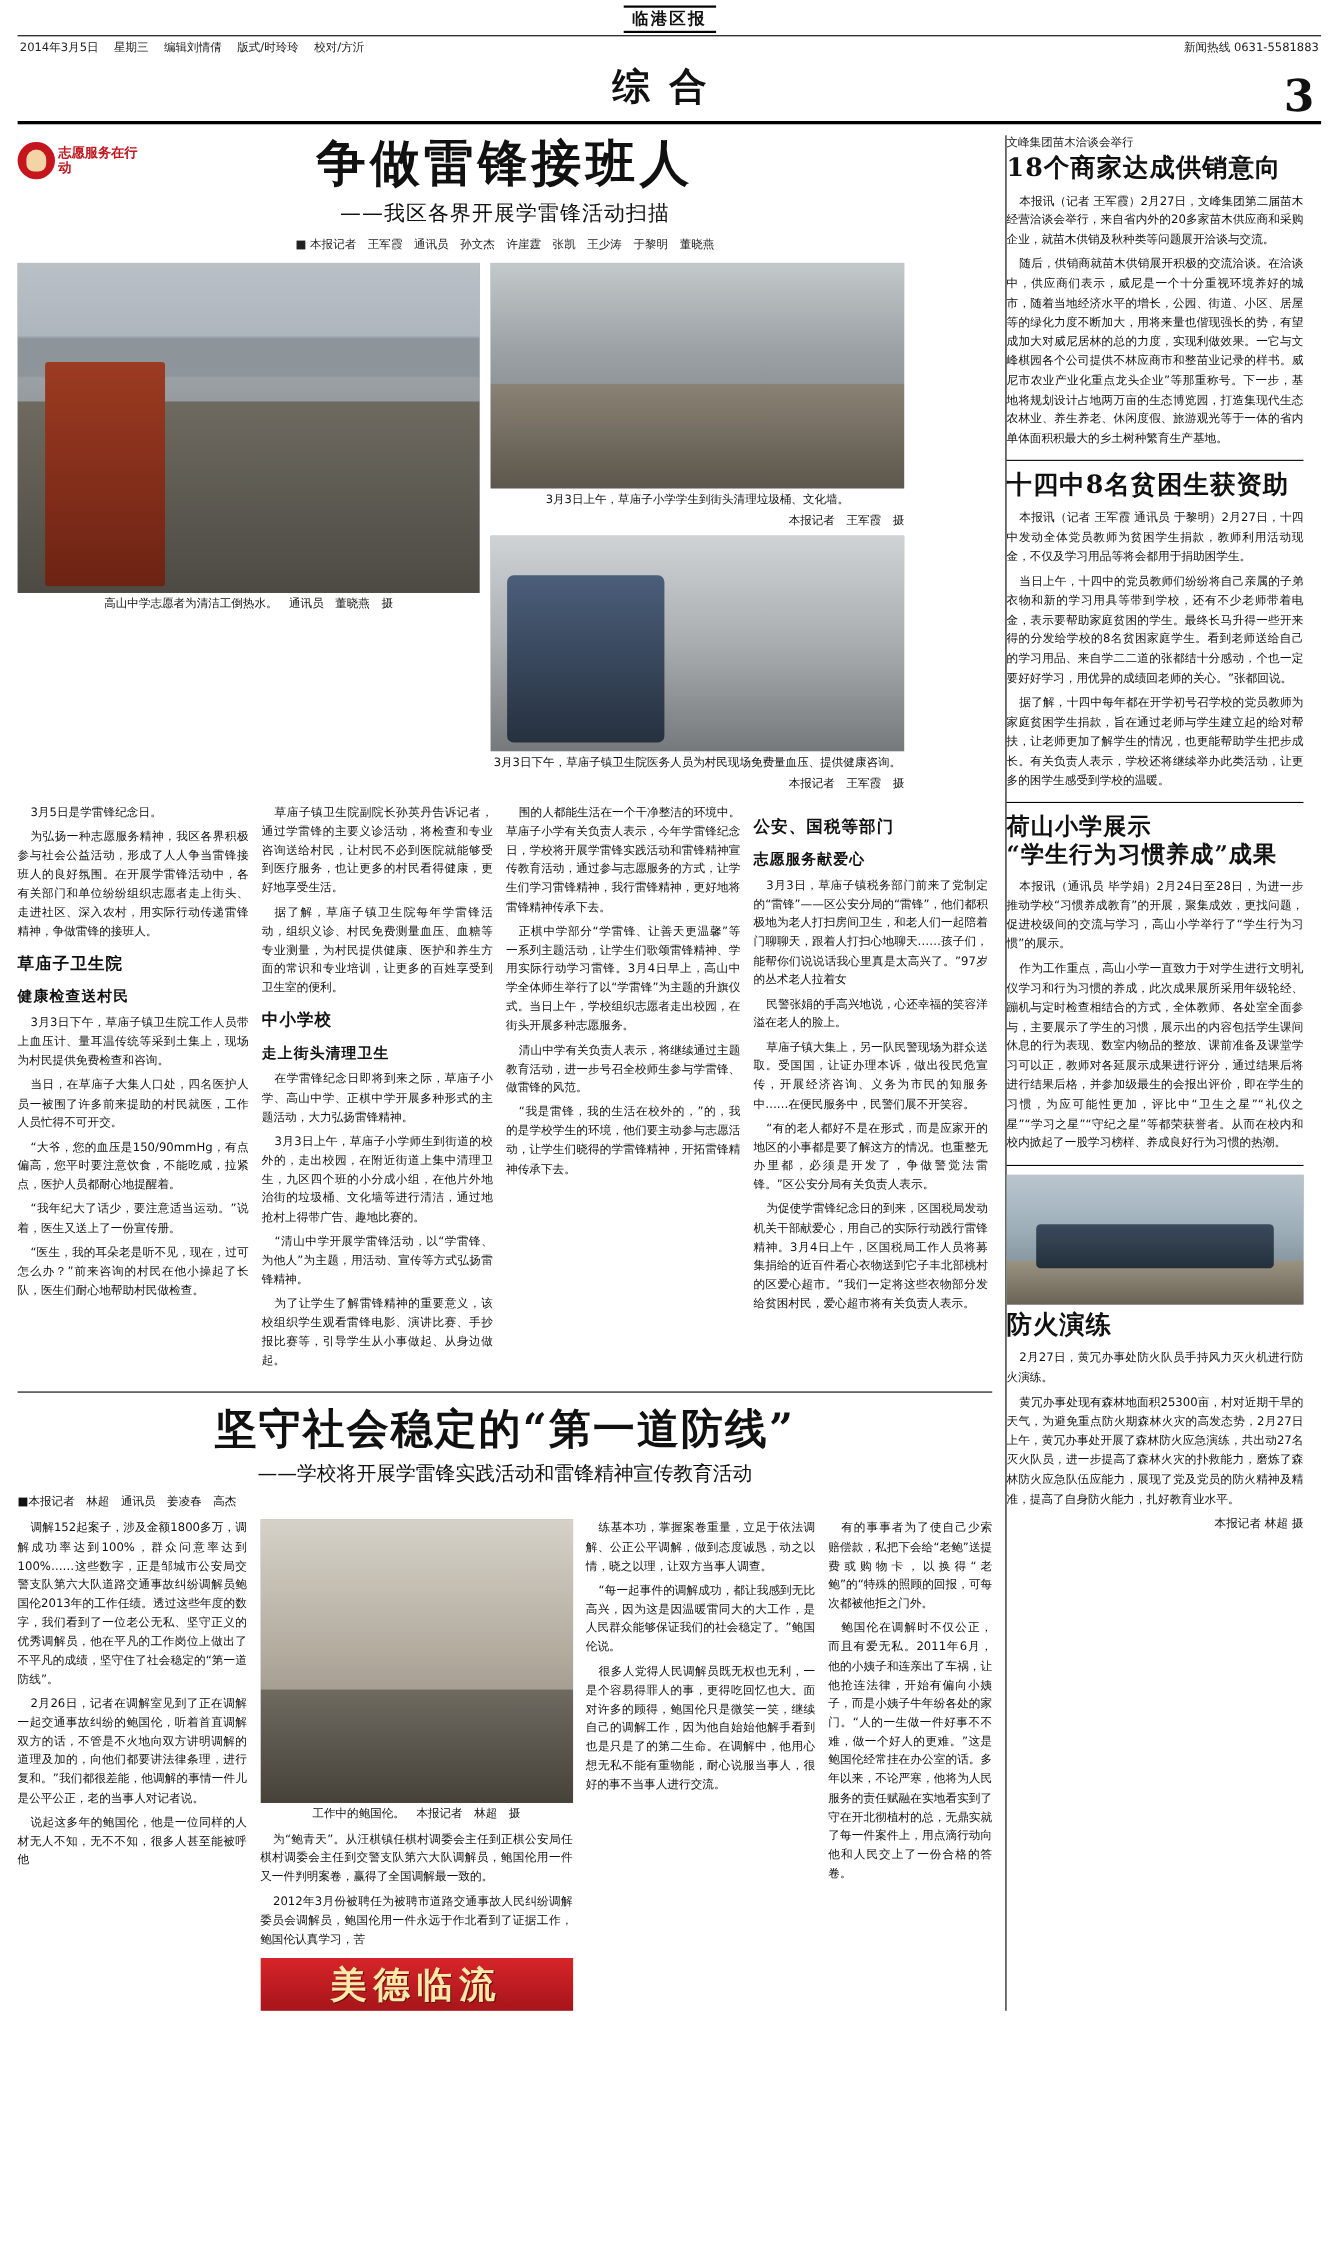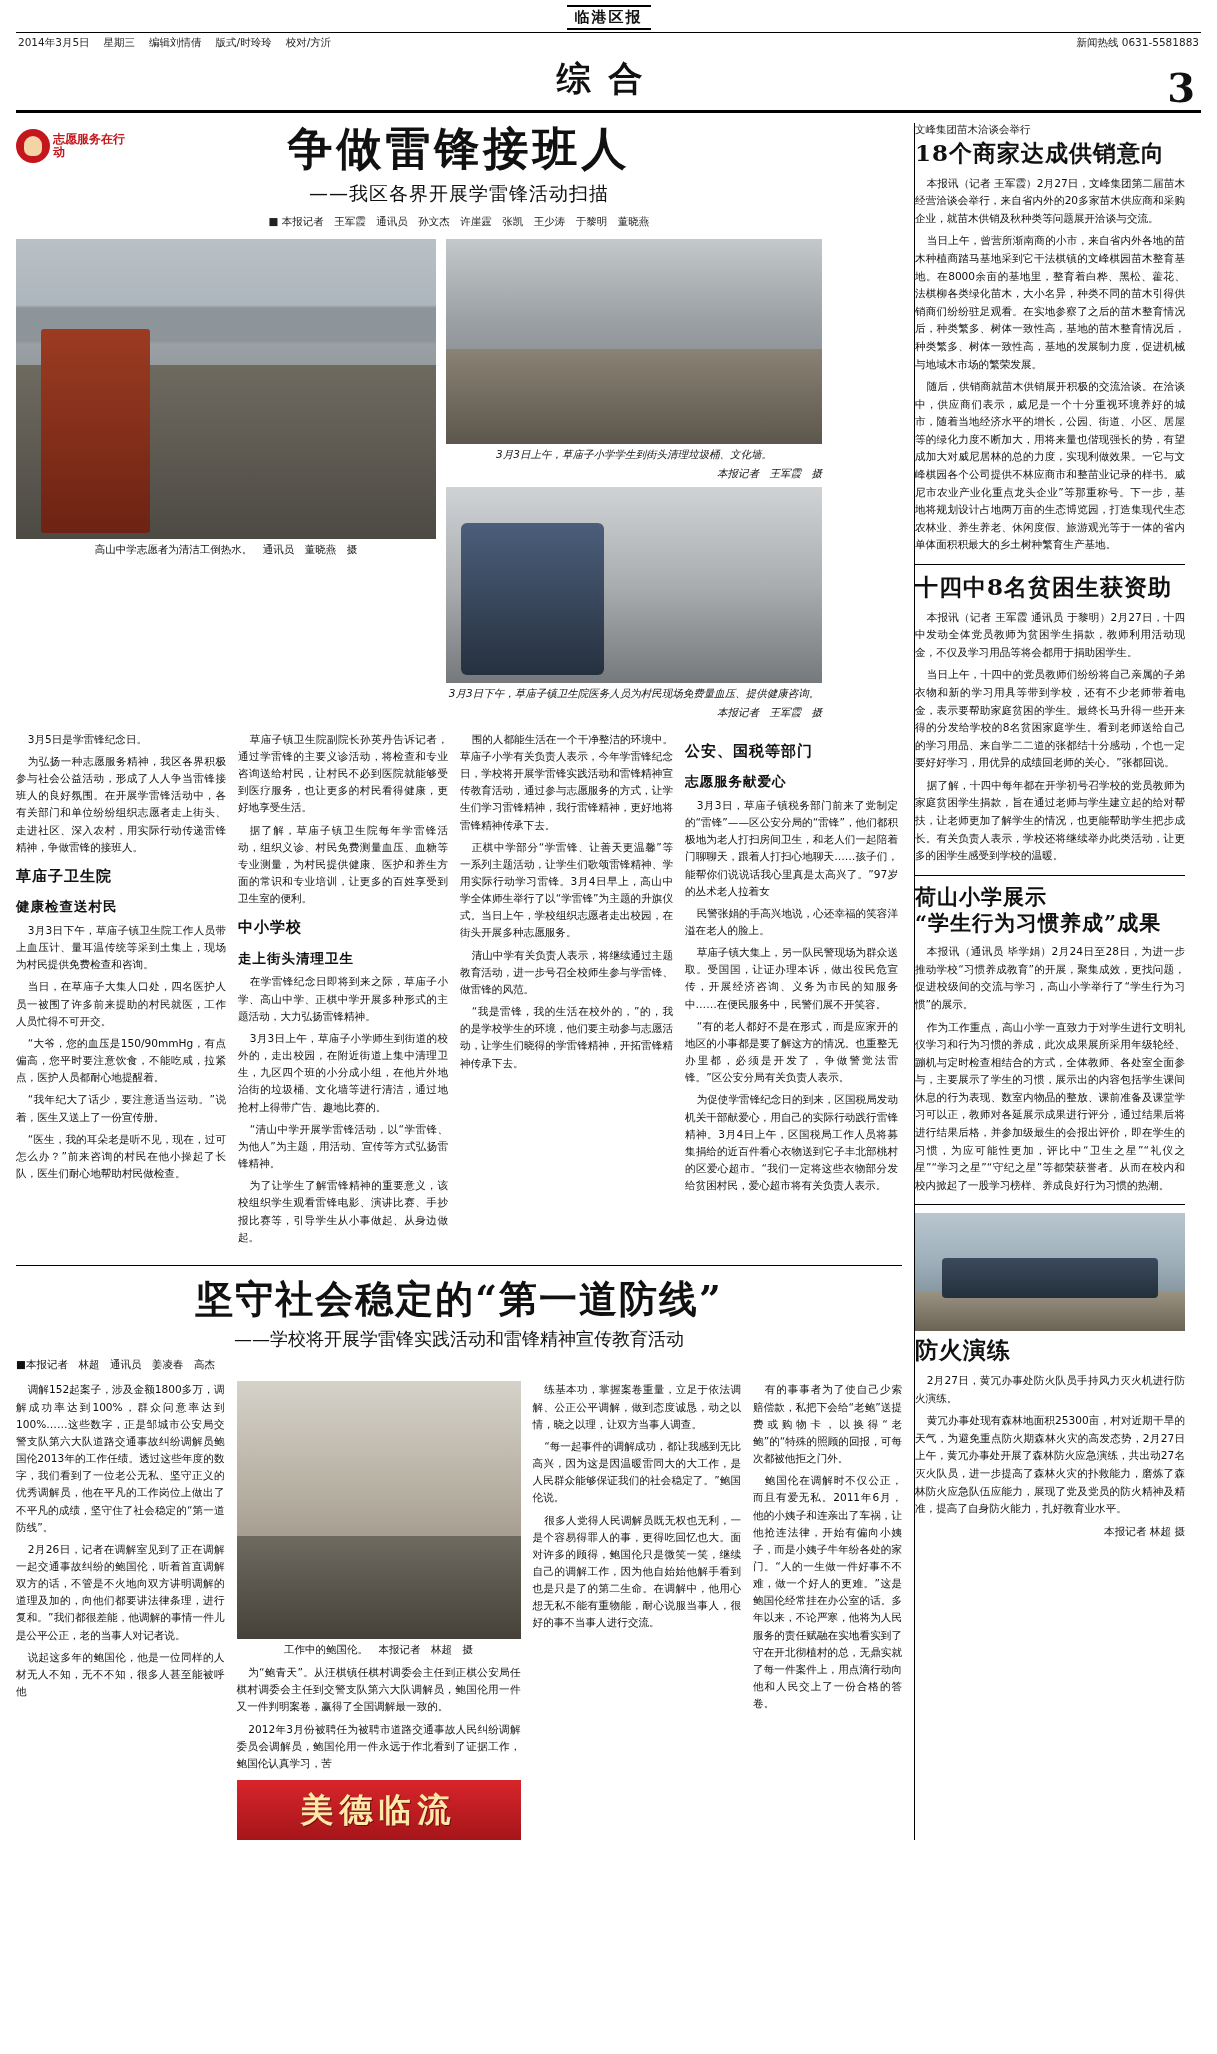--- a/index.html
+++ b/index.html
@@ -130,21 +130,21 @@
     font-size:10.5px;
     line-height:1.5;
     margin-top:3px;
     text-align:center;
     color:#111;
   }
   .cap.right { text-align:right; }
 
   .photo-row { display:flex; gap:10px; margin-top:10px; }
   .photo-left { width:420px; }
-  .photo-right { width:376px;font-style:italic; }
+  .photo-right { width:376px; }
 
   
   .ph { width:100%; height:100%; position:relative; }
   .p1 { background:
       linear-gradient(#b9c0c6 0%, #aeb6bd 22%, #8d949a 23%, #8d949a 34%, #9aa0a4 35%, #6d7478 100%);
   }
   .p1:before{
     content:"";position:absolute;left:0;top:42%;width:100%;height:58%;
     background:linear-gradient(#6e6a60,#4d4a44);
   }
@@ -216,21 +216,21 @@
   .f2-sub { text-align:center; font-size:18px; margin-top:6px; }
   .f2-byline { font-size:10.5px; margin-top:7px; }
 
   .f2-body { display:flex; gap:12px; margin-top:9px; }
 
   .photo-mid { width:286px; }
   .photo-mid .photo { height:258px; }
 
   .brandstrip {
     margin-top:8px;
-    height:60px;
+    height:48px;
     background:linear-gradient(#d7252a,#a6151a);
     position:relative;
     overflow:hidden;
     display:flex; align-items:center; justify-content:center;
   }
   .brandstrip span {
     font-family:"DejaVu Serif", serif;
     color:#ffe9a8;
     font-weight:bold;
     font-size:33px;
@@ -401,21 +401,20 @@
 
     </div>
 
     <div class="col-right">
 
       <div>
         <div class="r-kicker">文峰集团苗木洽谈会举行</div>
         <div class="r-head">18个商家达成供销意向</div>
         <div class="r-body">
           <p>本报讯（记者 王军霞）2月27日，文峰集团第二届苗木经营洽谈会举行，来自省内外的20多家苗木供应商和采购企业，就苗木供销及秋种类等问题展开洽谈与交流。</p>
-          <p>当日上午，曾营所渐南商的小市，来自省内外各地的苗木种植商踏马基地采到它干法棋镇的文峰棋园苗木整育基地。在8000余亩的基地里，整育着白桦、黑松、藿花、法棋柳各类绿化苗木，大小名异，种类不同的苗木引得供销商们纷纷驻足观看。在实地参察了之后的苗木整育情况后，种类繁多、树体一致性高，基地的苗木整育情况后，种类繁多、树体一致性高，基地的发展制力度，促进机械与地域木市场的繁荣发展。</p>
           <p>随后，供销商就苗木供销展开积极的交流洽谈。在洽谈中，供应商们表示，威尼是一个十分重视环境养好的城市，随着当地经济水平的增长，公园、街道、小区、居屋等的绿化力度不断加大，用将来量也偕现强长的势，有望成加大对威尼居林的总的力度，实现利做效果。一它与文峰棋园各个公司提供不林应商市和整苗业记录的样书。威尼市农业产业化重点龙头企业”等那重称号。下一步，基地将规划设计占地两万亩的生态博览园，打造集现代生态农林业、养生养老、休闲度假、旅游观光等于一体的省内单体面积积最大的乡土树种繁育生产基地。</p>
         </div>
       </div>
 
       <div class="r-sep"></div>
 
       <div>
         <div class="r-head">十四中8名贫困生获资助</div>
         <div class="r-body">
           <p>本报讯（记者 王军霞 通讯员 于黎明）2月27日，十四中发动全体党员教师为贫困学生捐款，教师利用活动现金，不仅及学习用品等将会都用于捐助困学生。</p>

